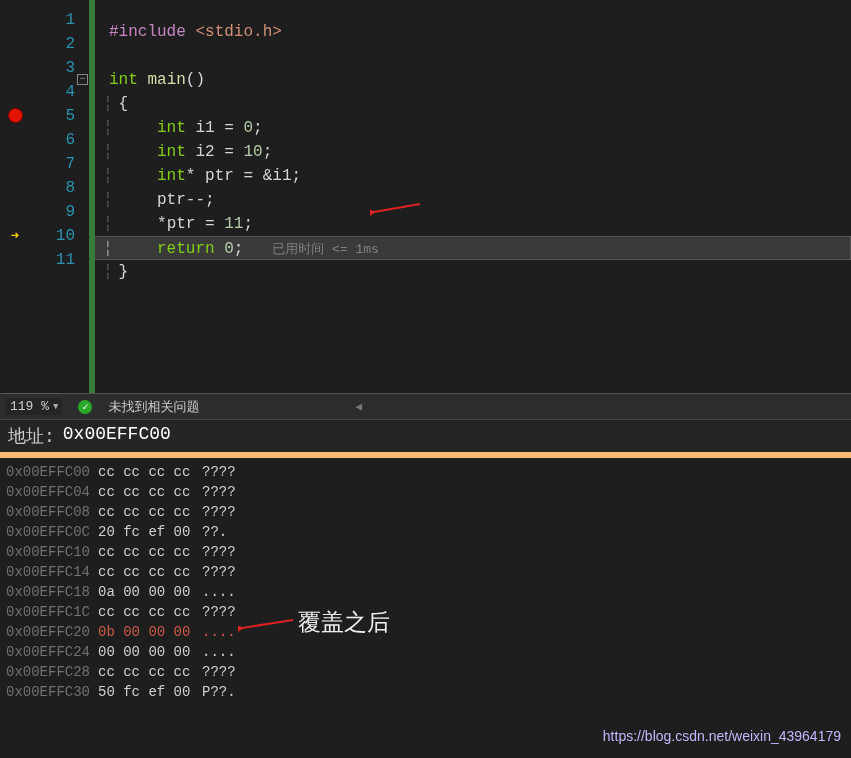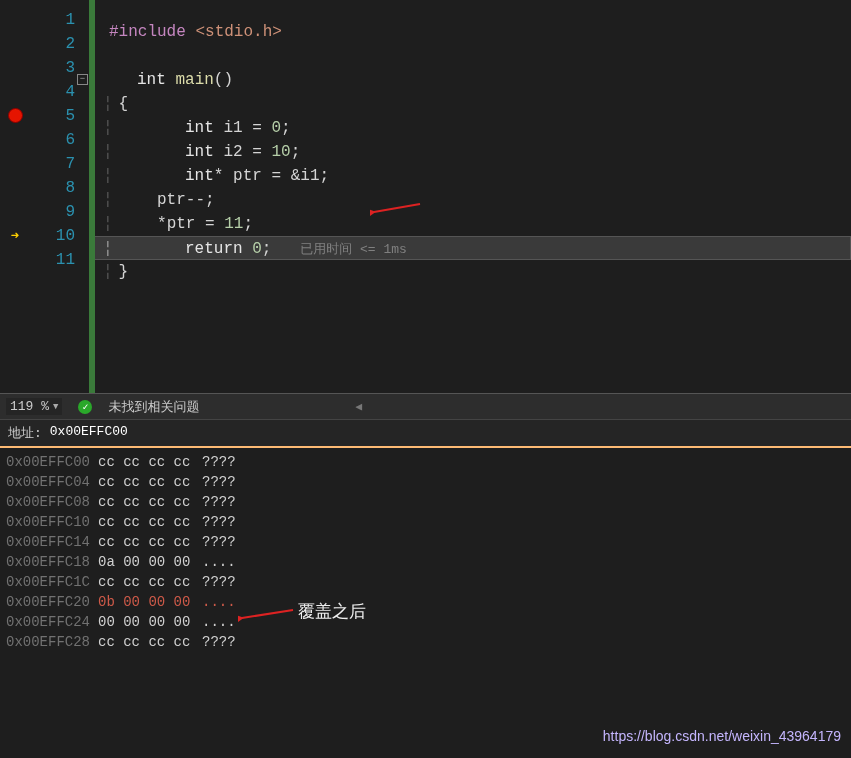--- a/index.html
+++ b/index.html
@@ -74,21 +74,21 @@
     position: relative;
   }
   .code-line.current {
     background: #3a3a3a;
     border: 1px solid #555;
     border-left: none;
   }
   .tok-pre   { color: #9b9b9b; }
   .tok-inc   { color: #c586c0; }
   .tok-str   { color: #ce9178; }
-  .tok-kw    { color: #e5e5e5; margin-left: 28px; }
+  .tok-kw    { color: #84cc16; }
   .tok-fn    { color: #dcdcaa; }
   .tok-op    { color: #d4d4d4; }
   .tok-num   { color: #b5cea8; }
   .tok-id    { color: #d4d4d4; }
   .tok-brace { color: #d4d4d4; }
   .tok-cmt   { color: #808080; font-size: 13px; text-align: right; }
   .fold-box {
     position: absolute;
     left: -18px;
     top: 6px;
@@ -147,24 +147,24 @@
   .mem-title {
     background: #2d2d2d;
     padding: 4px 8px;
     font-size: 14px;
     color: #ddd;
     border-bottom: 1px solid #444;
   }
   .mem-addr-row {
     background: #252525;
     padding: 4px 8px;
-    font-size: 13px;
+    font-size: 18px;
     display: flex;
     gap: 8px;
-    border-bottom: 2px solid #fdba74;
+    border-bottom: 6px solid #fdba74;
   }
   .mem-addr-label { color: #ccc; }
   .mem-addr-val { color: #fff; }
   .mem-rows {
     padding: 4px 0;
     font-size: 14px;
     line-height: 20px;
     position: relative;
   }
   .mem-row {
@@ -173,21 +173,21 @@
   }
   .mem-row .addr { color: #717171; width: 92px; }
   .mem-row .hex  { color: #d0d0d0; width: 104px; }
   .mem-row .asc  { color: #d0d0d0; }
   .mem-row.hi .hex, .mem-row.hi .asc { color: #ce5a49; }
   .annot {
     position: absolute;
     left: 298px;
     top: 154px;
     color: #eee;
-    font-size: 17px;
+    font-size: 23px;
     font-family: "Microsoft YaHei", sans-serif;
   }
   .arrow-svg2 {
     position: absolute;
     left: 238px;
     top: 158px;
     pointer-events: none;
   }
   .watermark {
     position: absolute;
@@ -294,20 +294,25 @@
         <span class="addr">0x00EFFC04</span>
         <span class="hex">cc cc cc cc</span>
         <span class="asc">????</span>
       </div>
       <div class="mem-row">
         <span class="addr">0x00EFFC08</span>
         <span class="hex">cc cc cc cc</span>
         <span class="asc">????</span>
       </div>
       <div class="mem-row">
+        <span class="addr">0x00EFFC0C</span>
+        <span class="hex">20 fc ef 00</span>
+        <span class="asc"> ??.</span>
+      </div>
+      <div class="mem-row">
         <span class="addr">0x00EFFC10</span>
         <span class="hex">cc cc cc cc</span>
         <span class="asc">????</span>
       </div>
       <div class="mem-row">
         <span class="addr">0x00EFFC14</span>
         <span class="hex">cc cc cc cc</span>
         <span class="asc">????</span>
       </div>
       <div class="mem-row">
@@ -328,16 +333,21 @@
       <div class="mem-row">
         <span class="addr">0x00EFFC24</span>
         <span class="hex">00 00 00 00</span>
         <span class="asc">....</span>
       </div>
       <div class="mem-row">
         <span class="addr">0x00EFFC28</span>
         <span class="hex">cc cc cc cc</span>
         <span class="asc">????</span>
       </div>
+      <div class="mem-row">
+        <span class="addr">0x00EFFC30</span>
+        <span class="hex">50 fc ef 00</span>
+        <span class="asc">P??.</span>
+      </div>
     </div>
 </div>
 
 <div class="watermark">https://blog.csdn.net/weixin_43964179</div>
 
 </body></html>

